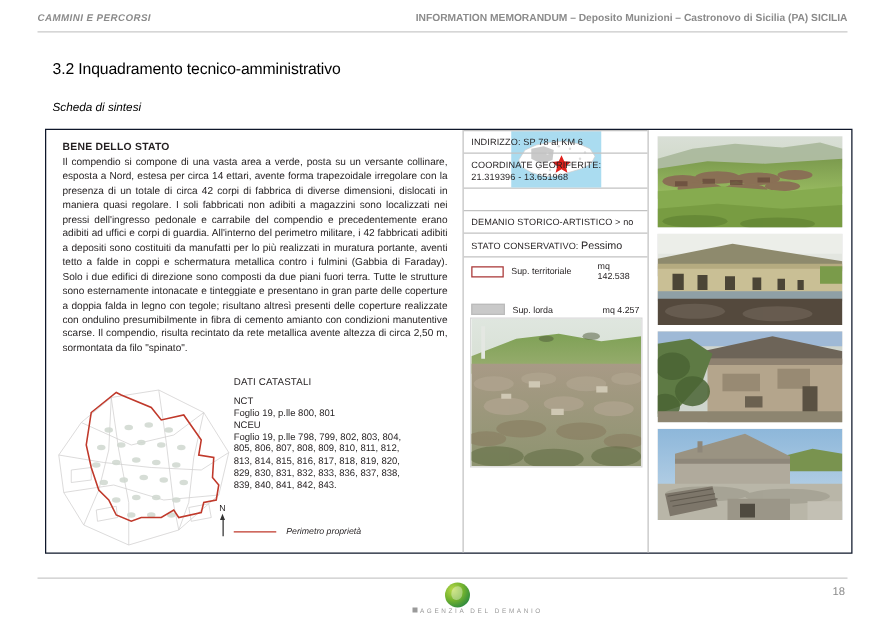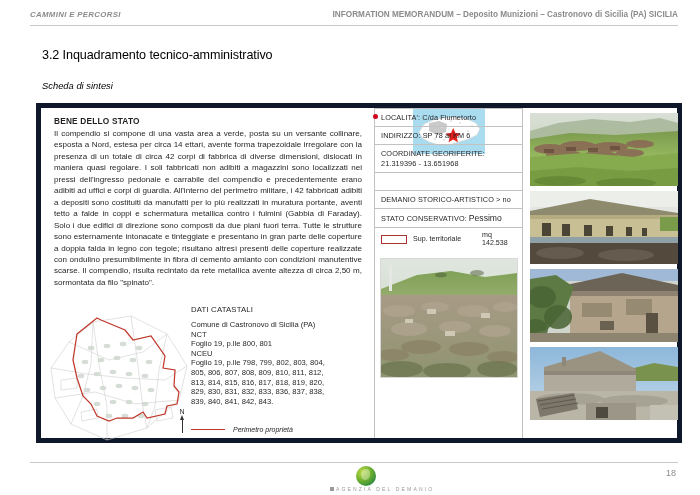--- a/index.html
+++ b/index.html
@@ -46,21 +46,21 @@
   .sub-title {
     position: absolute; left: 42px; top: 80px;
     font-size: 9.4px; font-style: italic; color: #000;
   }
 
   
   .sheet {
     position: absolute;
     left: 36px; top: 103px;
     width: 646px; height: 340px;
-    border: 5px solid #0f172a;
+    border: 1px solid #0f172a;
     box-sizing: border-box;
   }
 
   
   .col-text {
     position: absolute; left: 0; top: 0;
     width: 334px; height: 100%;
     box-sizing: border-box;
     border-right: 1px solid #c2c2c2;
   }
@@ -289,21 +289,20 @@
 
     <div class="north">
       <span>N</span>
       <span class="arrow"></span>
       <span class="stem"></span>
     </div>
 
     <div class="cadastre">
       <div class="cad-title">DATI CATASTALI</div>
       <div class="cad-lines">
-        <div>Comune di Castronovo di Sicilia (PA)</div>
         <div>NCT</div>
         <div>Foglio 19, p.lle 800, 801</div>
         <div>NCEU</div>
         <div>Foglio 19, p.lle 798, 799, 802, 803, 804,</div>
         <div>805, 806, 807, 808, 809, 810, 811, 812,</div>
         <div>813, 814, 815, 816, 817, 818, 819, 820,</div>
         <div>829, 830, 831, 832, 833, 836, 837, 838,</div>
         <div>839, 840, 841, 842, 843.</div>
       </div>
     </div>
@@ -332,24 +331,20 @@
             <circle cx="59" cy="17" r="1"></circle>
               <circle cx="47" cy="14" r="1"></circle>
             <circle cx="38" cy="12" r="1"></circle>
               <circle cx="29" cy="18" r="1"></circle>
           </g>
           <path d="M28 14 l1.9 4.2 4.6 .5 -3.5 3.1 1.1 4.5 -4.1 -2.4 -4.1 2.4 1.1 -4.5 -3.5 -3.1 4.6 -.5 Z" fill="#e0201b" transform="translate(8,3) scale(1.15)"></path>
         </svg>
       </div>
     </div>
 
-    <div class="frow">
-      <span class="pin"></span>
-      <span class="lbl">LOCALITA': C/da Fiumetorto</span>
-    </div>
     <div class="frow">
       <span class="lbl">INDIRIZZO: SP 78 al KM 6</span>
     </div>
 
     <div class="frow tall">
       <div class="lbl">COORDINATE GEORIFERITE:</div>
       <div class="lbl">21.319396 - 13.651968</div>
     </div>
 
     <div class="spacer-row"></div>

